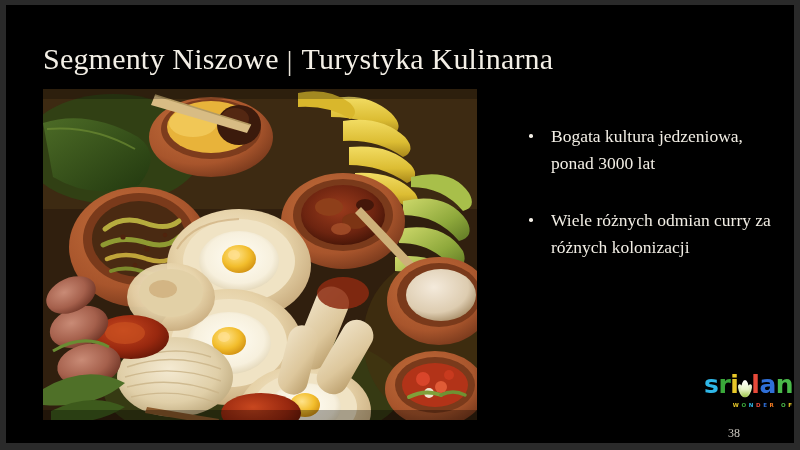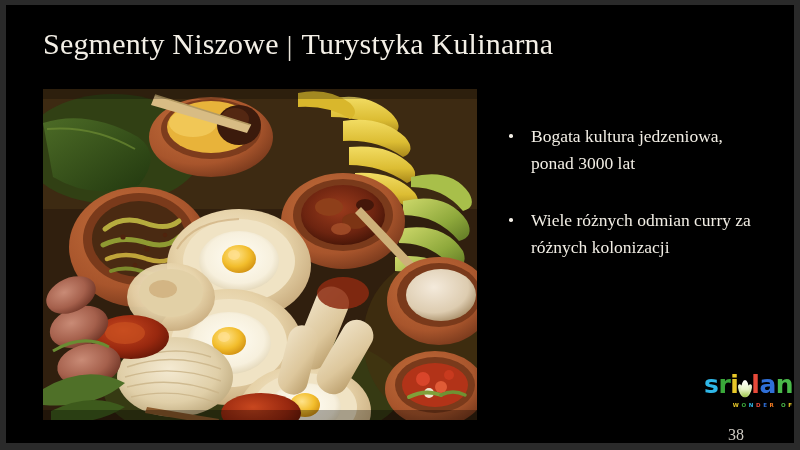--- a/index.html
+++ b/index.html
@@ -28,21 +28,21 @@
     width: 100%;
     height: 100%;
     background: #000000;
     overflow: hidden;
   }
 
   
   .title {
     position: absolute;
     left: 37px;
-    top: 22px;
+    top: 37px;
     color: #f3efe6;
     font-family: "Liberation Serif", serif;
     font-size: 30px;
     font-weight: 400;
     letter-spacing: 0.2px;
     white-space: nowrap;
   }
   .title .sep {
     display: inline-block;
     margin: 0 9px 0 8px;
@@ -60,21 +60,21 @@
     width: 434px;
     height: 331px;
     overflow: hidden;
     background: #2a1a0c;
   }
   .photo svg { display: block; width: 100%; height: 100%; }
 
   
   .bullets {
     position: absolute;
-    left: 496px;
+    left: 516px;
     top: 118px;
     width: 266px;
   }
   .bullet {
     position: relative;
     padding-left: 29px;
     color: #f2eee5;
     font-family: "Liberation Serif", serif;
     font-size: 17.5px;
     line-height: 27px;
@@ -152,21 +152,21 @@
   }
   .logo-tag span { display: inline-block; }
 
   
   .page-number {
     position: absolute;
     left: 722px;
     top: 421px;
     color: #cfcbc3;
     font-family: "Liberation Serif", serif;
-    font-size: 16px;
+    font-size: 12px;
   }
 </style>
 </head>
 <body>
 
 <div class="slide-frame">
   <div class="slide">
 
     <div class="title">
       <span>Segmenty Niszowe</span><span class="sep">|</span><span>Turystyka Kulinarna</span>

